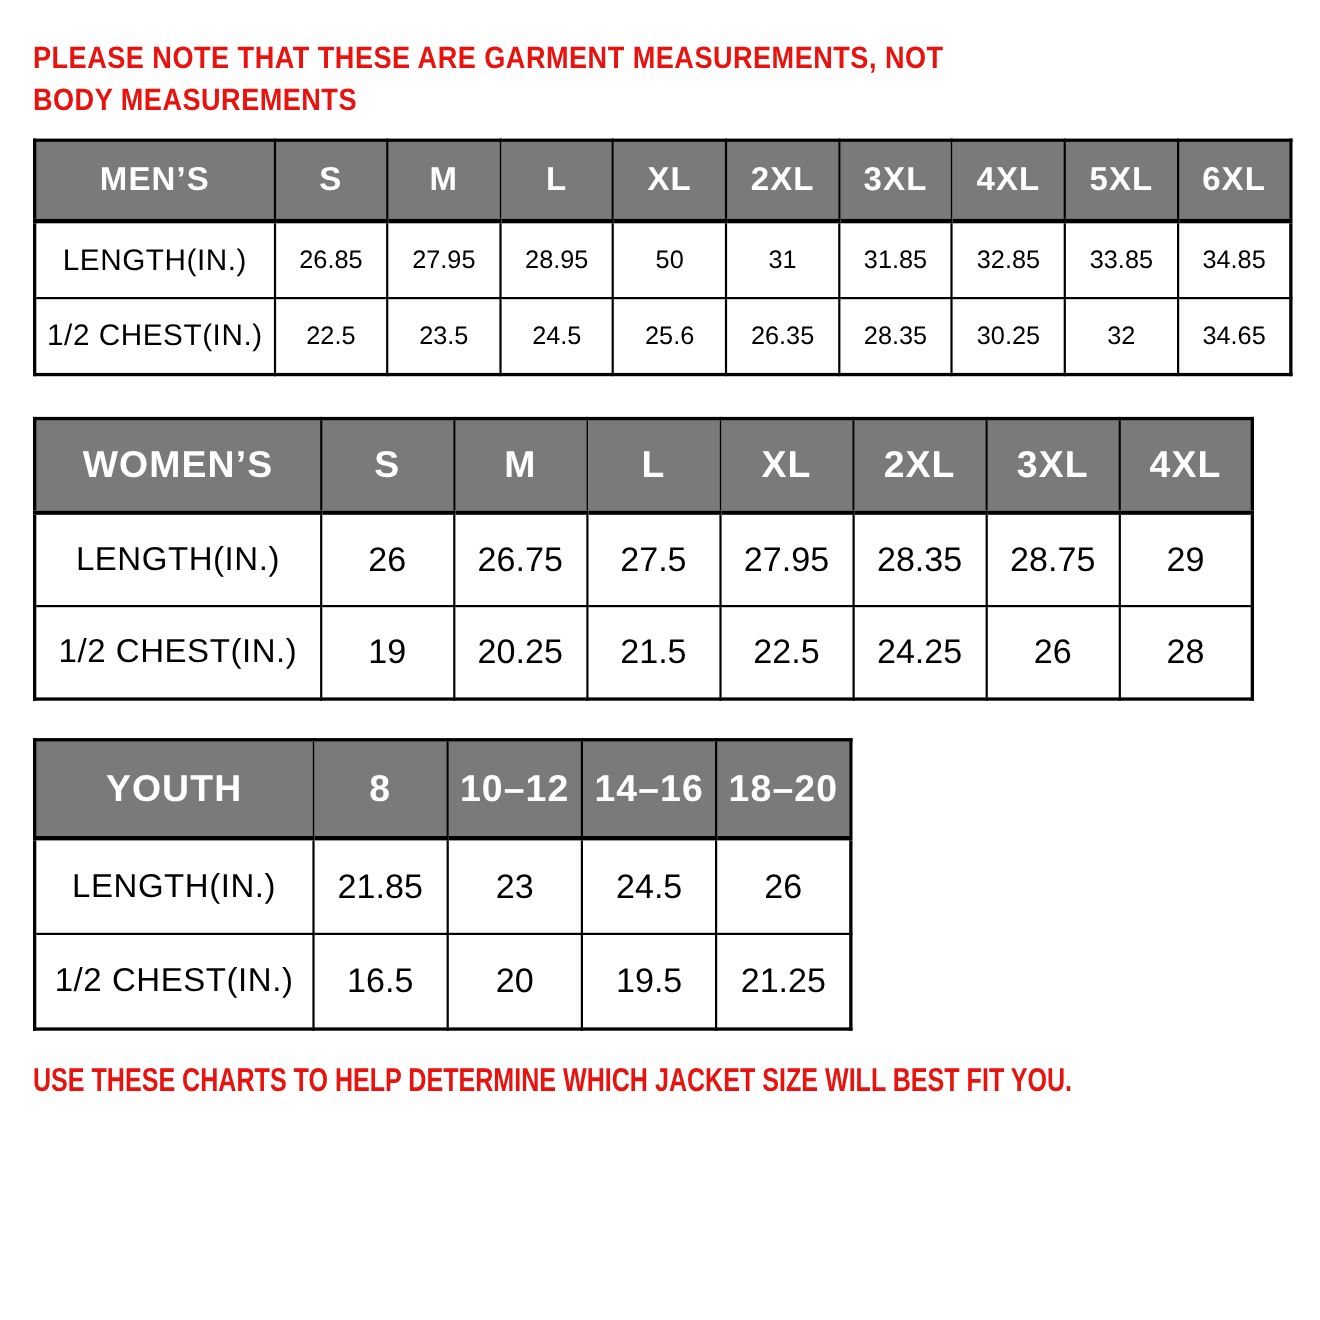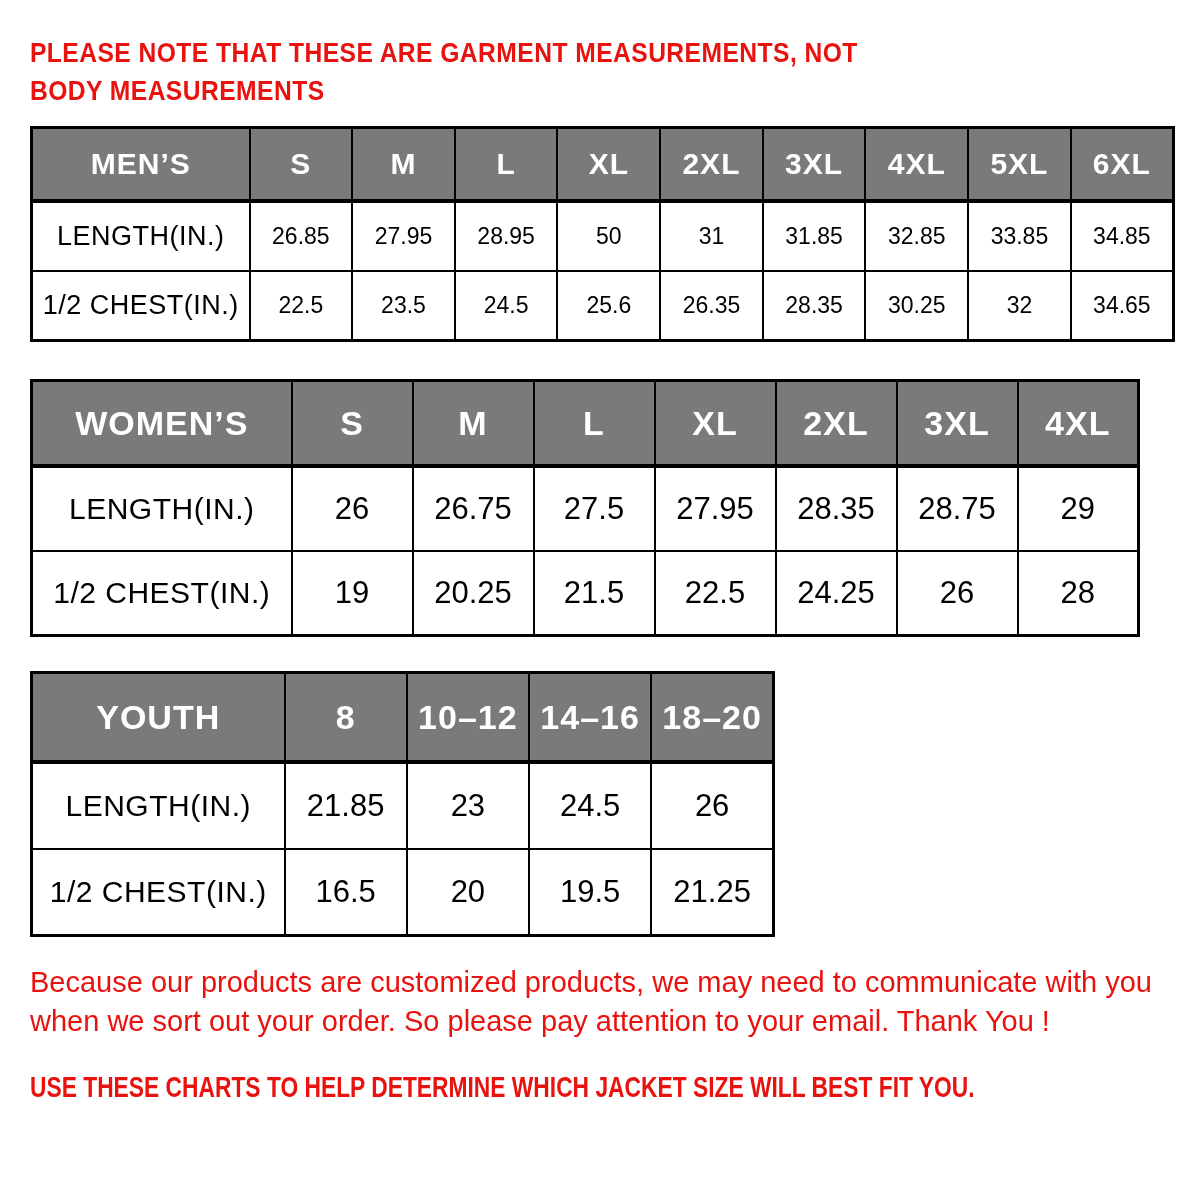--- a/index.html
+++ b/index.html
@@ -204,17 +204,16 @@
         <tr>
           <td class="row-label">1/2 CHEST(IN.)</td>
           <td>16.5</td>
           <td>20</td>
           <td>19.5</td>
           <td>21.25</td>
         </tr>
       </tbody>
   </table>
 
-  <p class="footer-msg">Because our products are customized products, we may need to communicate with you when we sort out your order. So please pay attention to your email. Thank You !</p>
 
   <p class="footer-charts">USE THESE CHARTS TO HELP DETERMINE WHICH JACKET SIZE WILL BEST FIT YOU.</p>
 
 </div>
 
 </body></html>

